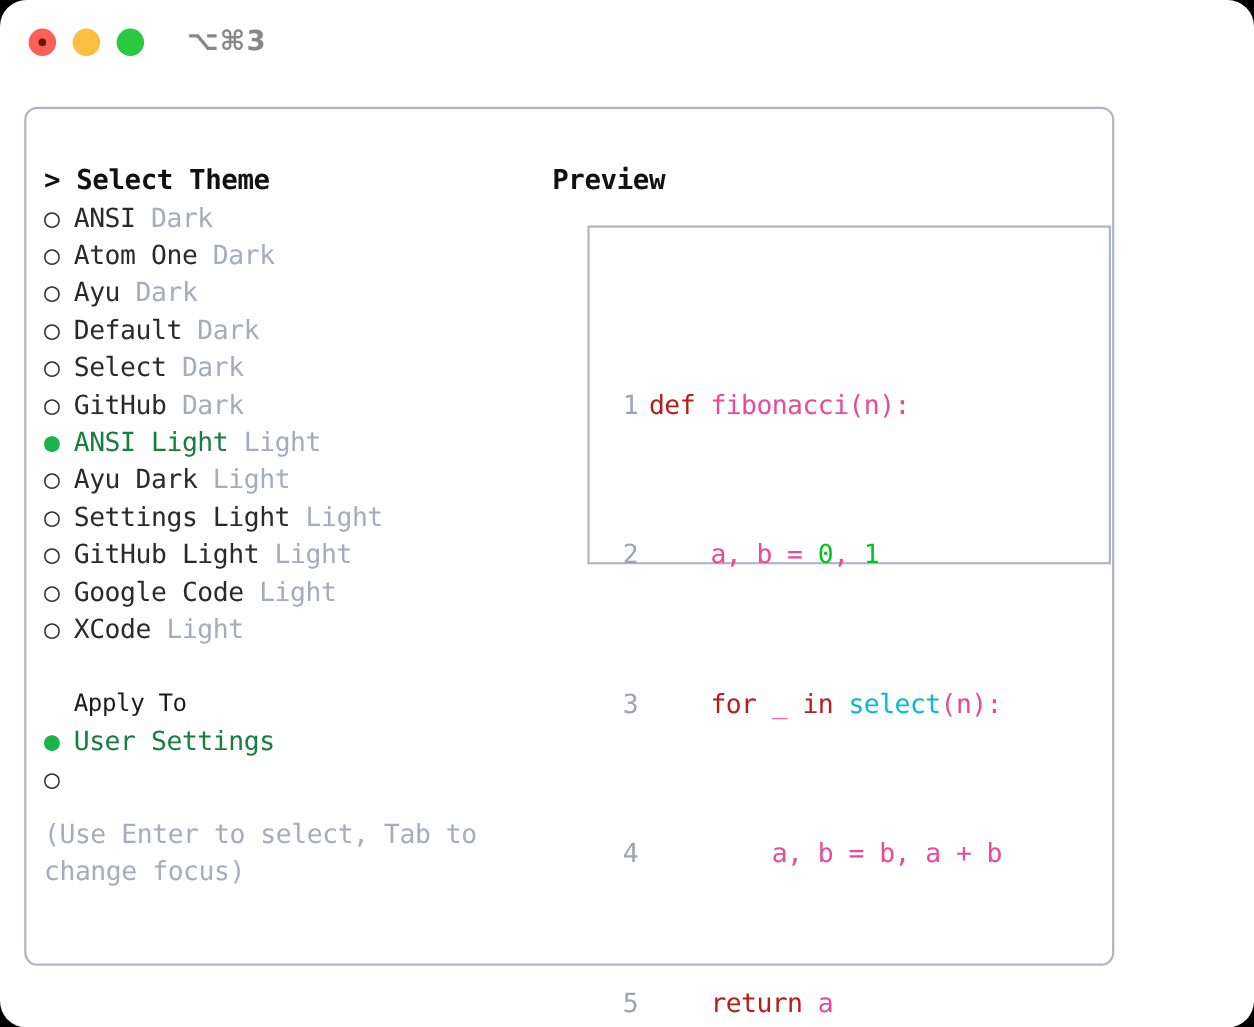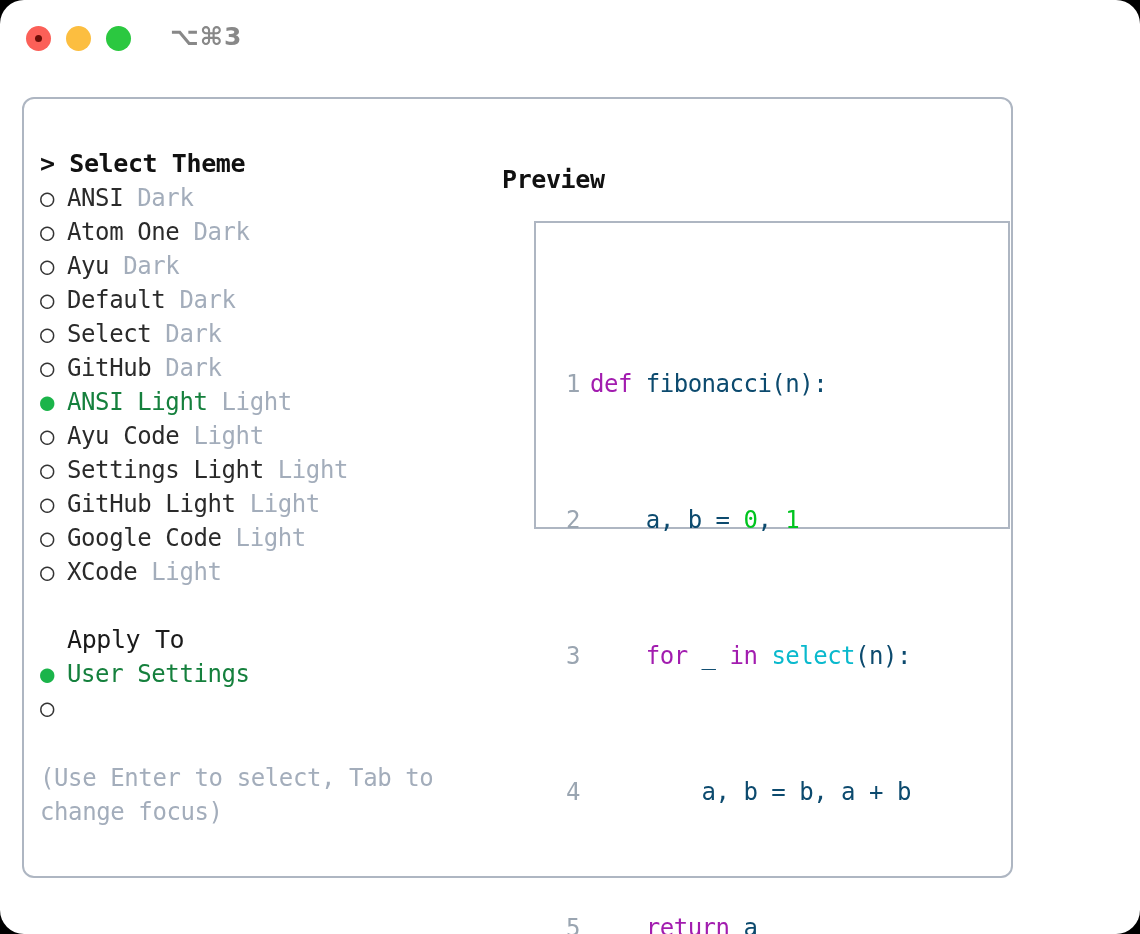--- a/index.html
+++ b/index.html
@@ -84,21 +84,21 @@
 
   .col-left {
     position: absolute;
     left: 16px;
     top: 48px;
     width: 450px;
   }
   .col-right {
     position: absolute;
     left: 478px;
-    top: 64px;
+    top: 48px;
     width: 500px;
   }
 
   .heading {
     font-size: 25px;
     font-weight: bold;
     color: #111111;
     white-space: pre;
     line-height: 34px;
     letter-spacing: -0.4px;
@@ -121,30 +121,30 @@
     flex: 0 0 27px;
     color: #333333;
     font-size: 24px;
   }
   .row.selected .marker { color: #1bb44a; }
   .row .name { color: #2a2a2a; }
   .row.selected .name { color: #15803d; }
   .row .kind { color: #a3adbb; }
 
   .apply-head {
-    font-size: 25px;
+    font-size: 22px;
     color: #1a1a1a;
     line-height: 34px;
     white-space: pre;
     padding-left: 27px;
     letter-spacing: -0.4px;
   }
 
   .hint {
-    margin-top: 36px;
+    margin-top: 16px;
     font-size: 24px;
     color: #a3adbb;
     line-height: 34px;
     white-space: pre-wrap;
     width: 410px;
     letter-spacing: -0.4px;
   }
 
   
   .preview-box {
@@ -170,24 +170,24 @@
   .lnum {
     display: inline-block;
     width: 28px;
     flex: 0 0 28px;
     text-align: right;
     color: #9aa5b1;
     margin-right: 10px;
   }
   .blank-line { height: 34px; }
 
-  .tok-kw  { color: #a21caf; }
+  .tok-kw  { color: #b91c1c; }
   .tok-fn  { color: #0ab9cd; }
   .tok-num { color: #00c41f; }
-  .tok-txt { color: #0c4a6e; }
+  .tok-txt { color: #ec4899; }
 </style>
 </head>
 <body>
 
 <div class="window">
 
   <div class="titlebar">
     <div class="traffic">
       <span class="dot red"></span>
       <span class="dot yellow"></span>
@@ -217,21 +217,21 @@
         <div class="row">
           <span class="marker">○</span><span class="name">Select</span><span class="kind"> </span><span class="kind">Dark</span>
         </div>
         <div class="row">
           <span class="marker">○</span><span class="name">GitHub</span><span class="kind"> </span><span class="kind">Dark</span>
         </div>
         <div class="row selected">
           <span class="marker">●</span><span class="name">ANSI Light</span><span class="kind"> </span><span class="kind">Light</span>
         </div>
         <div class="row">
-          <span class="marker">○</span><span class="name">Ayu Code</span><span class="kind"> </span><span class="kind">Light</span>
+          <span class="marker">○</span><span class="name">Ayu Dark</span><span class="kind"> </span><span class="kind">Light</span>
         </div>
         <div class="row">
           <span class="marker">○</span><span class="name">Settings Light</span><span class="kind"> </span><span class="kind">Light</span>
         </div>
         <div class="row">
           <span class="marker">○</span><span class="name">GitHub Light</span><span class="kind"> </span><span class="kind">Light</span>
         </div>
         <div class="row">
           <span class="marker">○</span><span class="name">Google Code</span><span class="kind"> </span><span class="kind">Light</span>
         </div>

